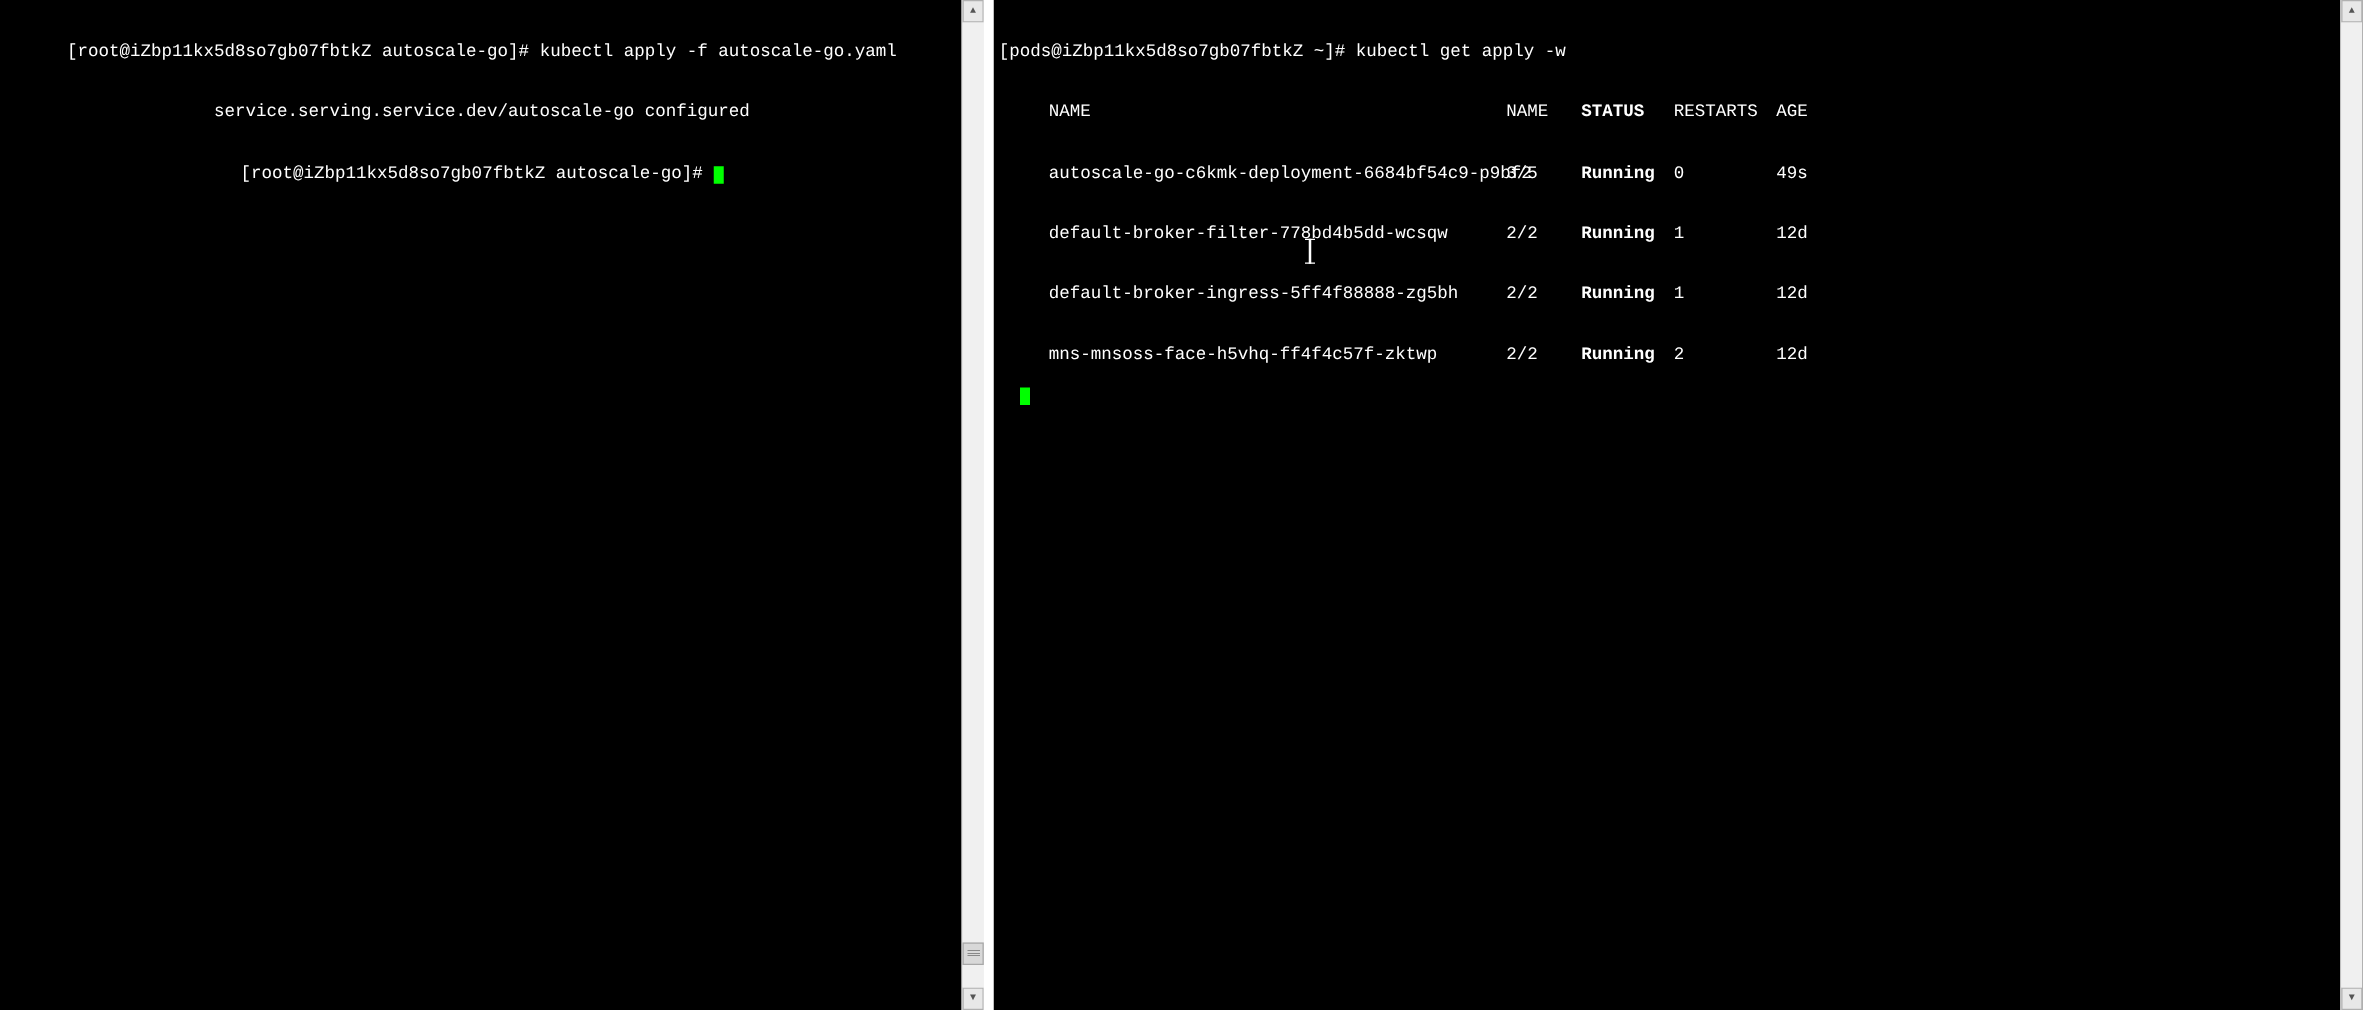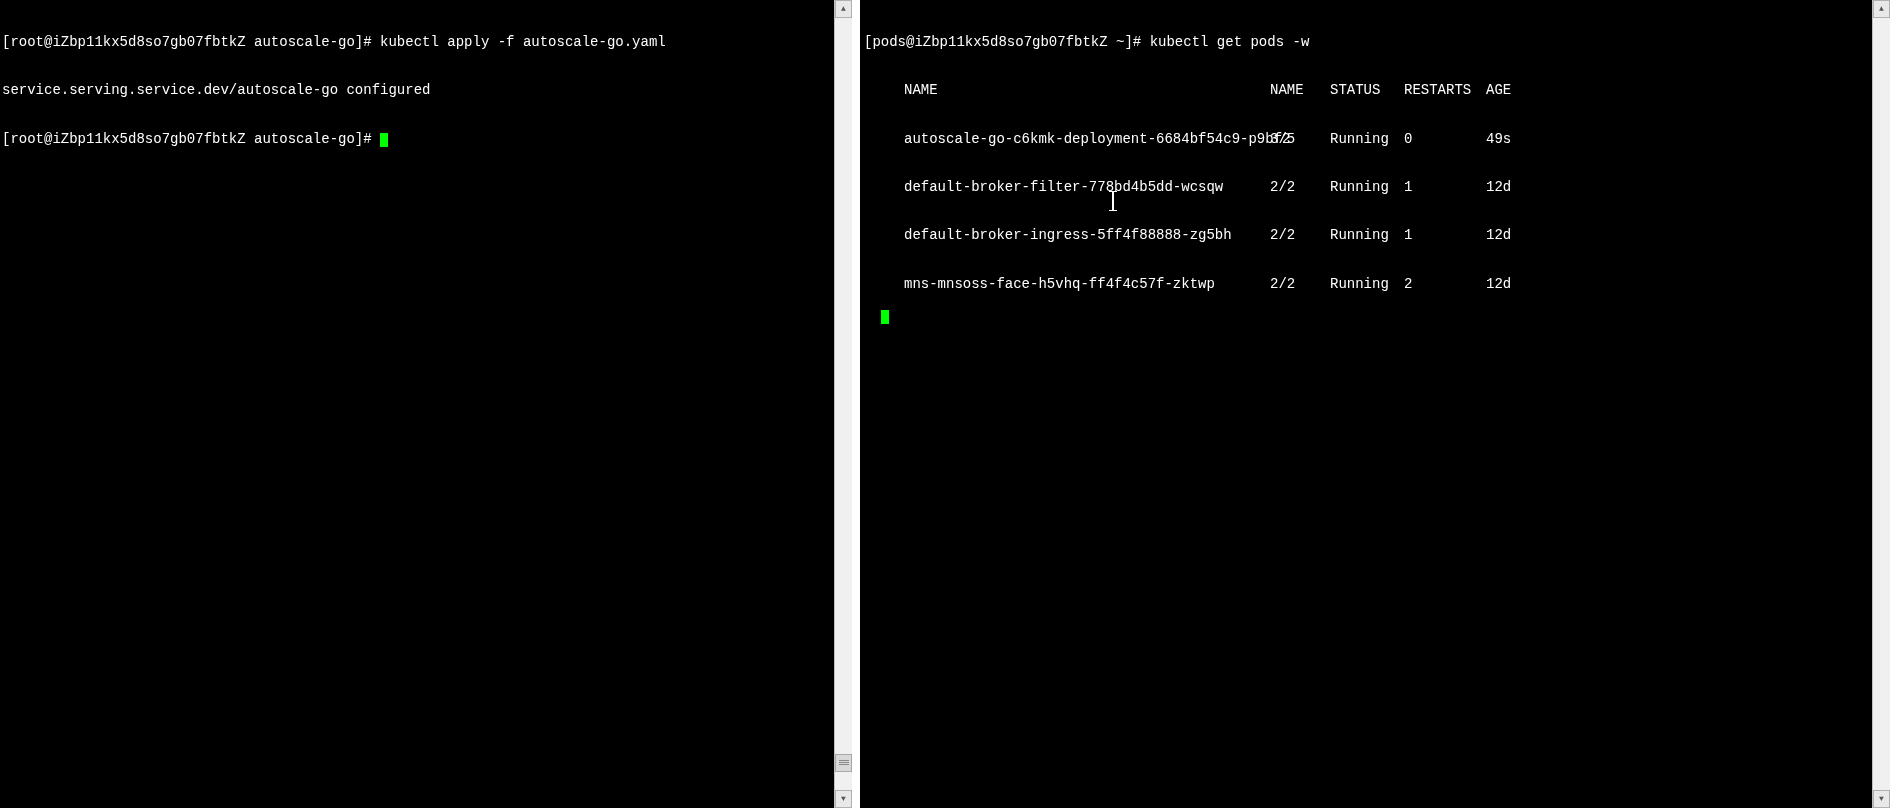--- a/index.html
+++ b/index.html
@@ -19,22 +19,23 @@
     }
     .pane {
       background: #000000;
       color: #ffffff;
       white-space: pre;
       overflow: hidden;
       position: relative;
       height: 100%;
     }
     .pane-left {
-      width: 834px;
+      width: 769px;
       padding: 2px 0 0 2px;
+      text-align: center;
     }
     .divider {
       width: 8px;
       background: #ffffff;
       height: 100%;
     }
     .pane-right {
       flex: 1;
       padding: 2px 0 0 4px;
       position: relative;
@@ -108,21 +109,21 @@
       left: 0;
       width: 1.5px;
       background: #fff;
     }
     .table-row {
       display: flex;
       margin-left: 40px;
     }
     .col-name { width: 366px; }
     .col-ready { width: 60px; }
-    .col-status { width: 74px; }
+    .col-status { width: 74px; font-weight: bold; }
     .col-restarts { width: 82px; }
     .col-age { width: 50px; }
     .scrollbar-left-style .scroll-track {
       background: #f0f0f0;
     }
     .small-handle {
       position: absolute;
       bottom: 18px;
       width: 100%;
       height: 18px;
@@ -156,21 +157,21 @@
     <div class="small-handle">
         <div class="grip"></div>
       </div>
   </div>
   <div class="scroll-arrow">▼</div>
 </div>
 
 <div class="divider"></div>
 
 <div class="pane pane-right">
-  <span class="prompt-line"><span>[pods@iZbp11kx5d8so7gb07fbtkZ ~]# </span><span>kubectl get pods -w</span></span>
+  <span class="prompt-line"><span>[pods@iZbp11kx5d8so7gb07fbtkZ ~]# </span><span>kubectl get apply -w</span></span>
   <div class="table-row">
     <span class="col-name">NAME</span>
     <span class="col-ready">NAME</span>
     <span class="col-status">STATUS</span>
     <span class="col-restarts">RESTARTS</span>
     <span class="col-age">AGE</span>
   </div>
   <div class="table-row">
     <span class="col-name">autoscale-go-c6kmk-deployment-6684bf54c9-p9bf2</span>
     <span class="col-ready">3/5</span>

